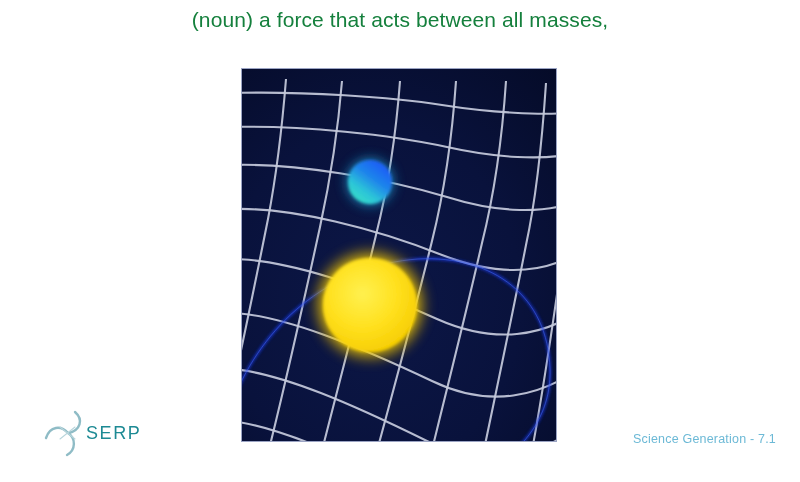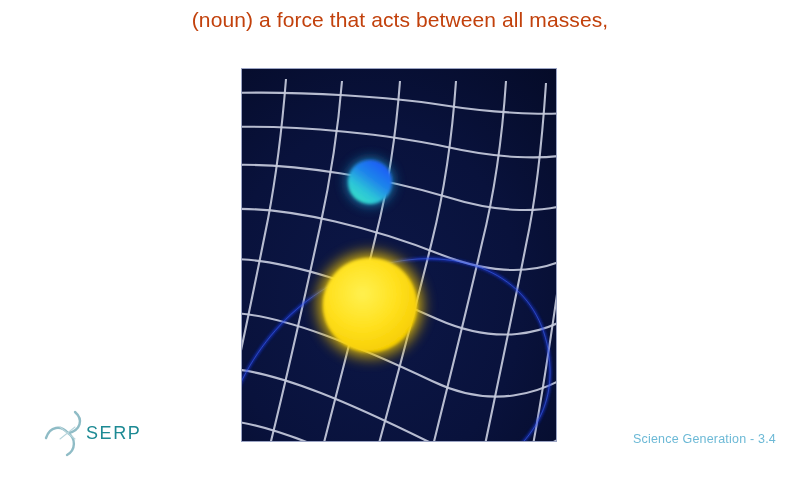--- a/index.html
+++ b/index.html
@@ -15,21 +15,21 @@
     position: relative;
   }
 
   
   #definition-title {
     position: absolute;
     left: 0;
     top: 6px;
     width: 800px;
     text-align: center;
-    color: #c2410c;
+    color: #15803d;
     font-size: 21px;
     line-height: 27px;
     font-weight: 400;
     letter-spacing: 0.1px;
   }
   #definition-title .line {
     display: block;
     white-space: nowrap;
   }
 
@@ -189,13 +189,13 @@
       </g>
       <g stroke="#b9d5dc" stroke-width="1.1" stroke-linecap="round">
         <line x1="16" y1="19" x2="31" y2="31"></line>
         <line x1="31" y1="19" x2="16" y2="31"></line>
       </g>
     </svg>
   </span>
   <span class="wordmark">SERP</span>
 </div>
 
-<div id="footer-note">Science Generation - 3.4</div>
+<div id="footer-note">Science Generation - 7.1</div>
 
 </body></html>

